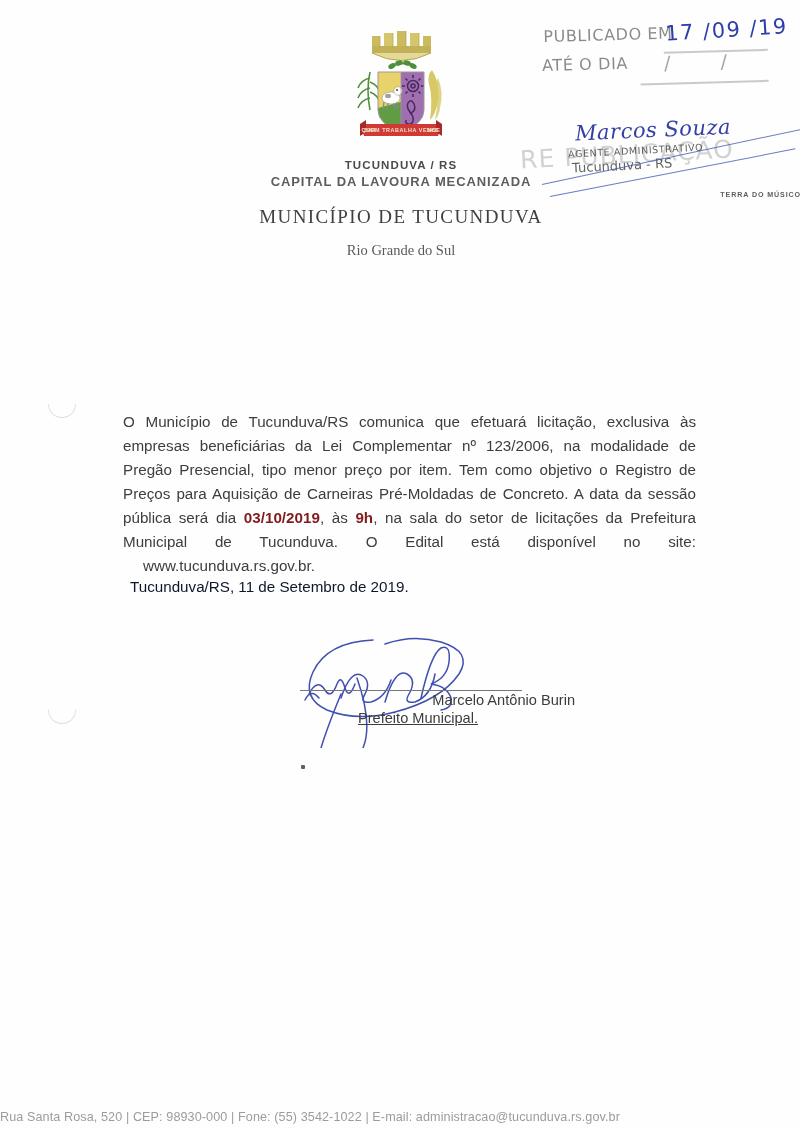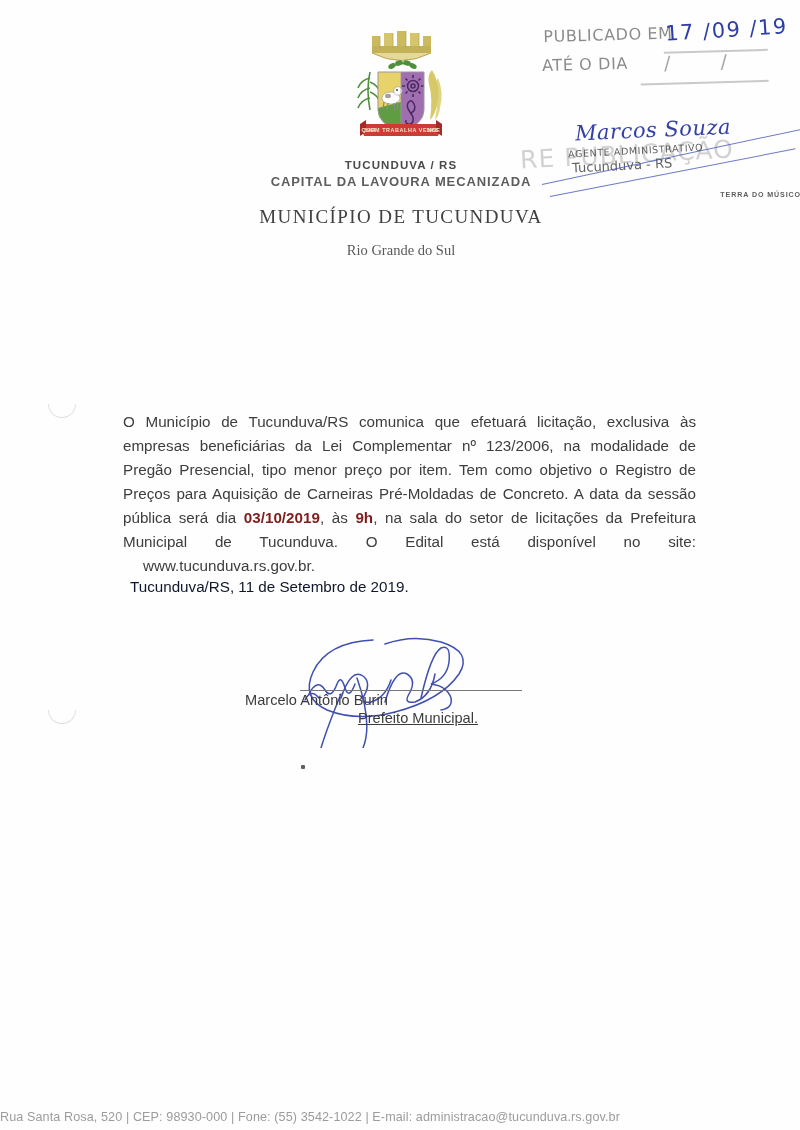--- a/index.html
+++ b/index.html
@@ -249,21 +249,21 @@
     top: 62px;
     width: 222px;
     height: 1px;
     background: #777777;
   }
   #mayor-name {
     position: absolute;
     left: 0;
     top: 64px;
     width: 330px;
-    text-align: left;
+    text-align: right;
     font-size: 14.6px;
     color: #3c3c3c;
   }
   #mayor-role {
     position: absolute;
     left: 8px;
     top: 82px;
     width: 330px;
     text-align: center;
     font-size: 14.6px;

